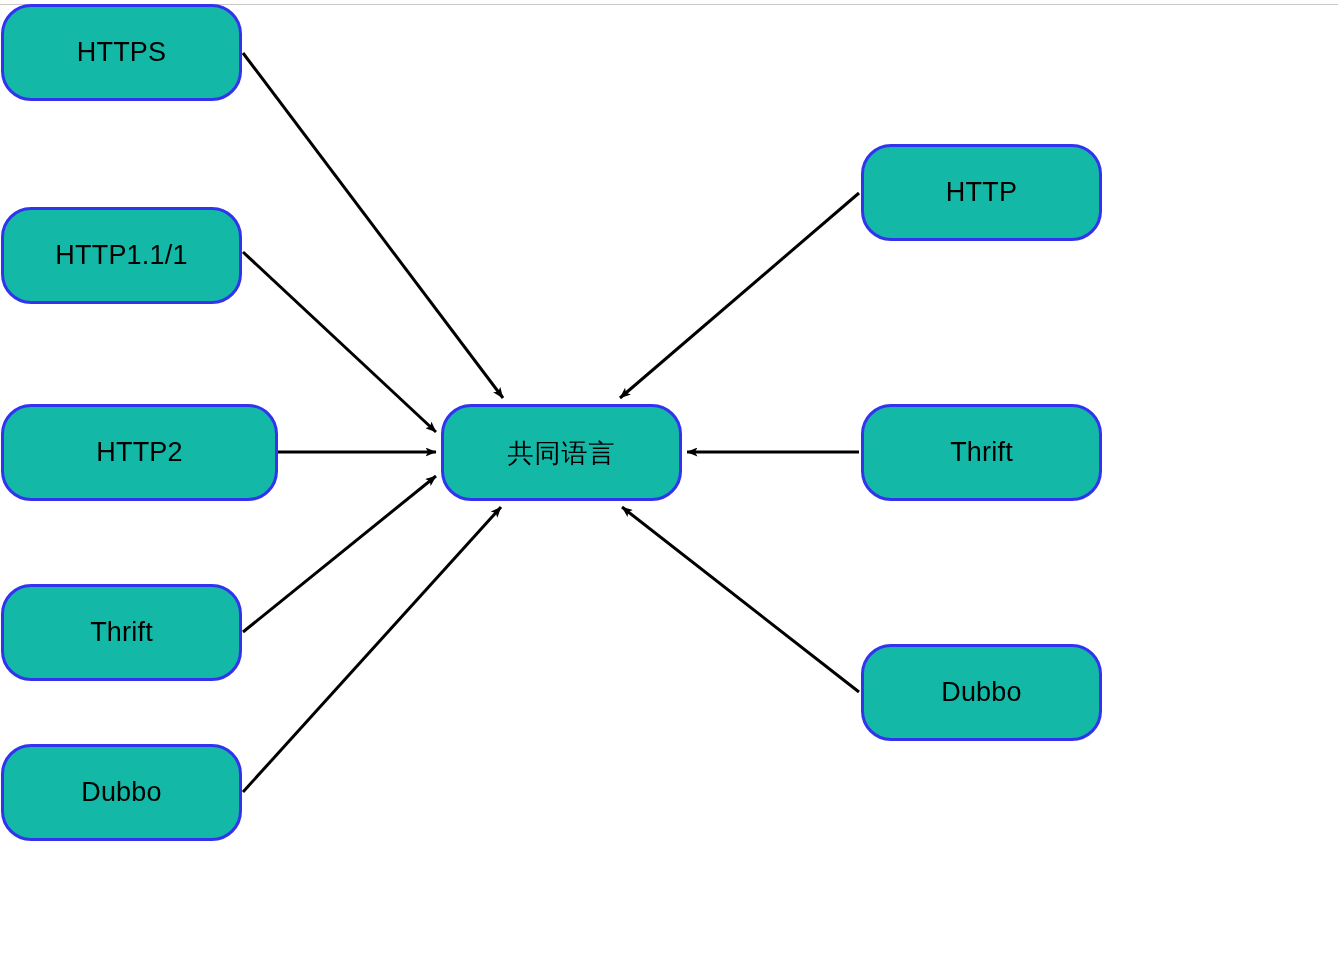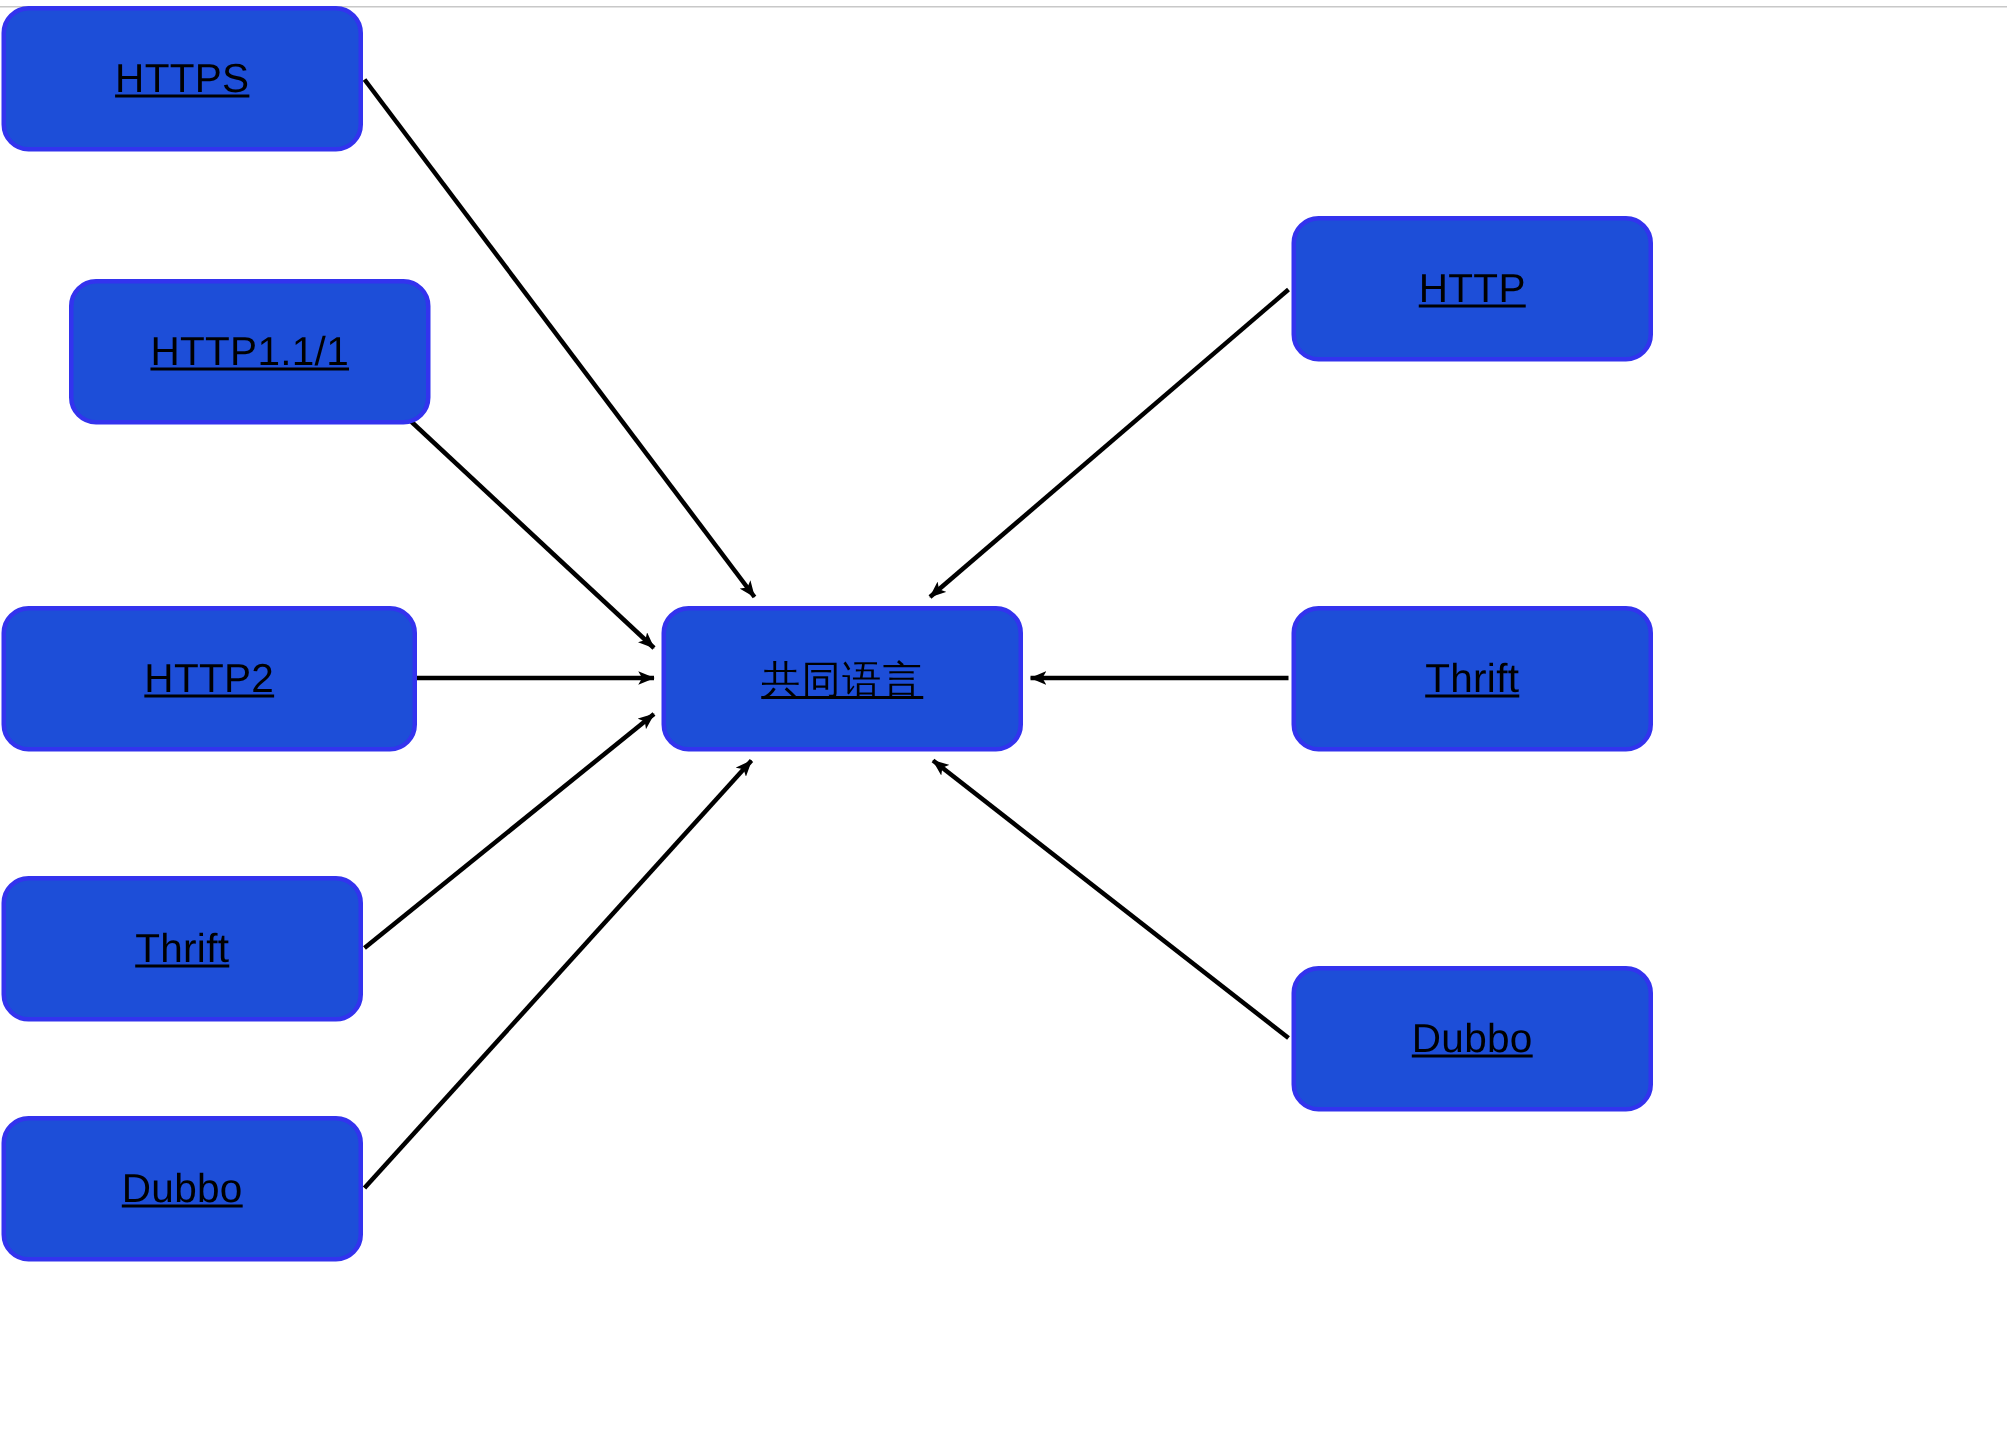--- a/index.html
+++ b/index.html
@@ -31,28 +31,27 @@
     position: absolute;
     left: 0;
     top: 0;
     width: 1338px;
     height: 963px;
     pointer-events: none;
   }
   .node {
     position: absolute;
     box-sizing: border-box;
-    background: #1d4ed8;
+    background: #14b8a6;
     border: 3px solid #3333ee;
-    border-radius: 18px;
+    border-radius: 30px;
     display: flex;
     align-items: center;
     justify-content: center;
     z-index: 3;
-    text-decoration: underline;
   }
   .node-label {
     font-size: 27px;
     color: #000000;
     line-height: 1;
     white-space: nowrap;
     letter-spacing: 0.2px;
   }
   .node-center .node-label {
     font-size: 26px;
@@ -81,21 +80,21 @@
         <line x1="859" y1="193" x2="620" y2="398" marker-end="url(#arrowhead)"></line>
         <line x1="859" y1="452" x2="687" y2="452" marker-end="url(#arrowhead)"></line>
         <line x1="859" y1="692" x2="622" y2="507" marker-end="url(#arrowhead)"></line>
       </g>
   </svg>
 
   <div class="node node-left" style="left: 1px; top: 4px; width: 241px; height: 97px;">
     <span class="node-label">HTTPS</span>
   </div>
 
-  <div class="node node-left" style="left: 1px; top: 186px; width: 241px; height: 97px; margin-left: 45px;">
+  <div class="node node-left" style="left: 1px; top: 207px; width: 241px; height: 97px;">
     <span class="node-label">HTTP1.1/1</span>
   </div>
 
   <div class="node node-left" style="left: 1px; top: 404px; width: 277px; height: 97px;">
     <span class="node-label">HTTP2</span>
   </div>
 
   <div class="node node-left" style="left: 1px; top: 584px; width: 241px; height: 97px;">
     <span class="node-label">Thrift</span>
   </div>

